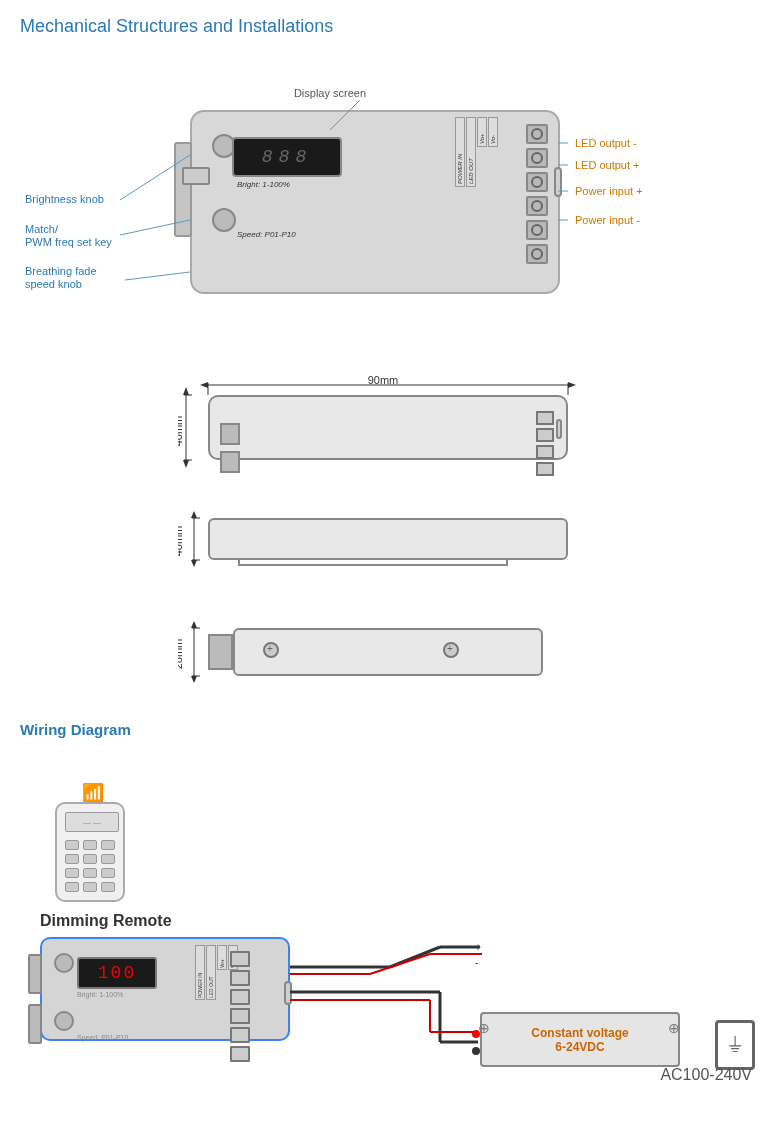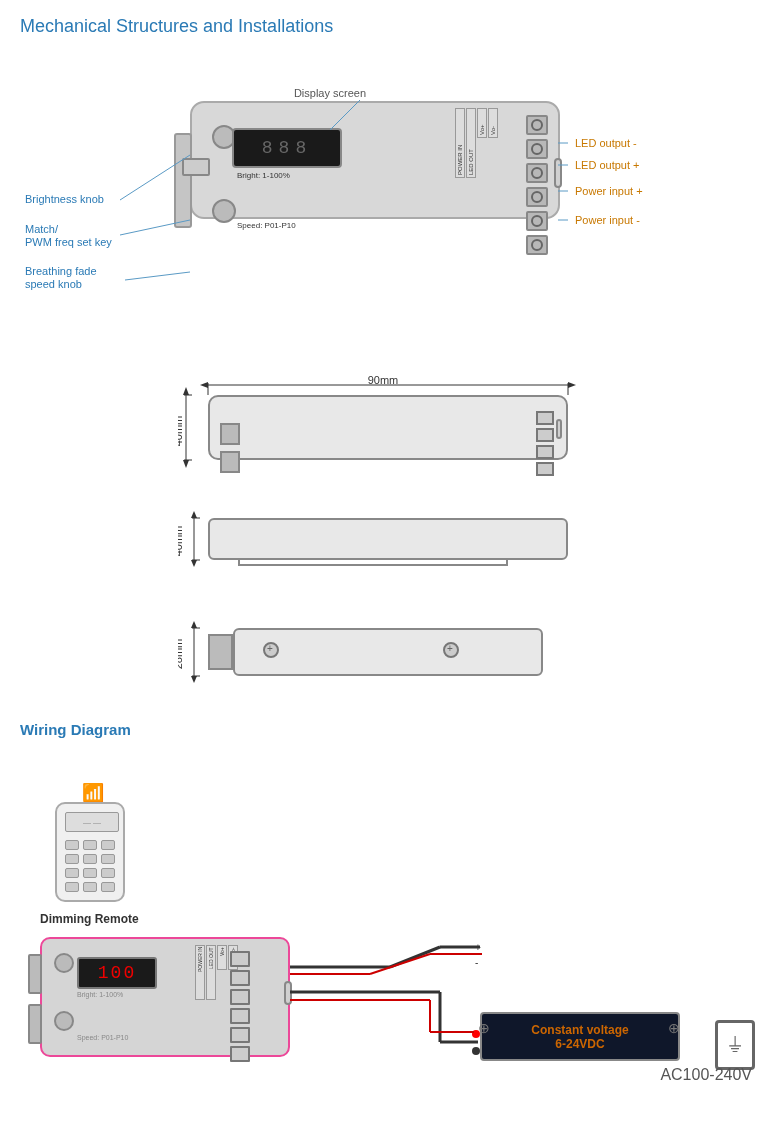--- a/index.html
+++ b/index.html
@@ -17,26 +17,27 @@
       font-size: 18px;
       font-weight: normal;
       color: #2a7ab5;
       margin-bottom: 18px;
     }
 
     
     .device-body {
       position: absolute;
       left: 170px;
-      top: 46px;
+      top: 55px;
       width: 370px;
-      height: 118px;
+      height: 184px;
       background: #d8d8d8;
       border-radius: 14px;
       border: 2px solid #aaa;
+      font-style: italic;
     }
 
     
     .display-screen {
       position: absolute;
       left: 40px;
       top: 25px;
       width: 110px;
       height: 40px;
       background: #1a1a1a;
@@ -362,25 +363,24 @@
       font-size: 18px;
       color: #2a7ab5;
     }
 
     
     .wiring-device {
       position: absolute;
       left: 20px;
       top: 185px;
       width: 250px;
-      height: 120px;
+      height: 104px;
       background: #d5d5d5;
       border-radius: 10px;
-      border: 2px solid #ec4899;
-      text-align: right;
+      border: 2px solid #3b82f6;
     }
     .wiring-display {
       position: absolute;
       left: 35px;
       top: 18px;
       width: 80px;
       height: 32px;
       background: #1a1a1a;
       border: 2px solid #777;
       border-radius: 3px;
@@ -414,24 +414,24 @@
       font-weight: bold;
       color: #cc6600;
     }
 
     
     .power-supply-box {
       position: absolute;
       left: 460px;
       top: 260px;
       width: 200px;
-      height: 49px;
+      height: 55px;
       border: 2px solid #888;
       border-radius: 4px;
-      background: #0f172a;
+      background: #e5e5e5;
       display: flex;
       flex-direction: column;
       align-items: center;
       justify-content: center;
     }
     .power-supply-label {
       font-size: 12px;
       font-weight: bold;
       color: #cc6600;
       text-align: center;
@@ -445,21 +445,21 @@
       font-size: 16px;
       color: #555;
       font-weight: normal;
     }
 
     
     .dimming-remote-label {
       position: absolute;
       left: 20px;
       top: 160px;
-      font-size: 12px;
+      font-size: 16px;
       font-weight: bold;
       color: #333;
     }
 
     
     .wiring-svg {
       position: absolute;
       left: 0;
       top: 0;
       width: 740px;

